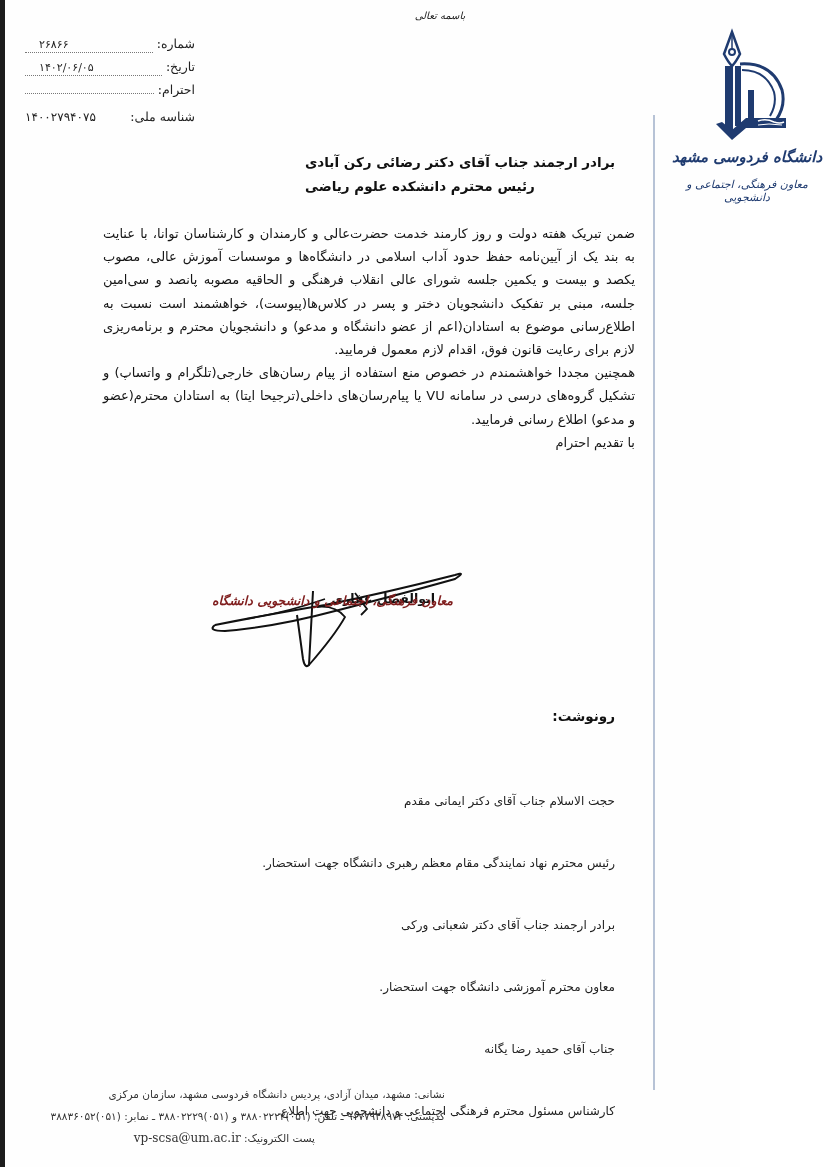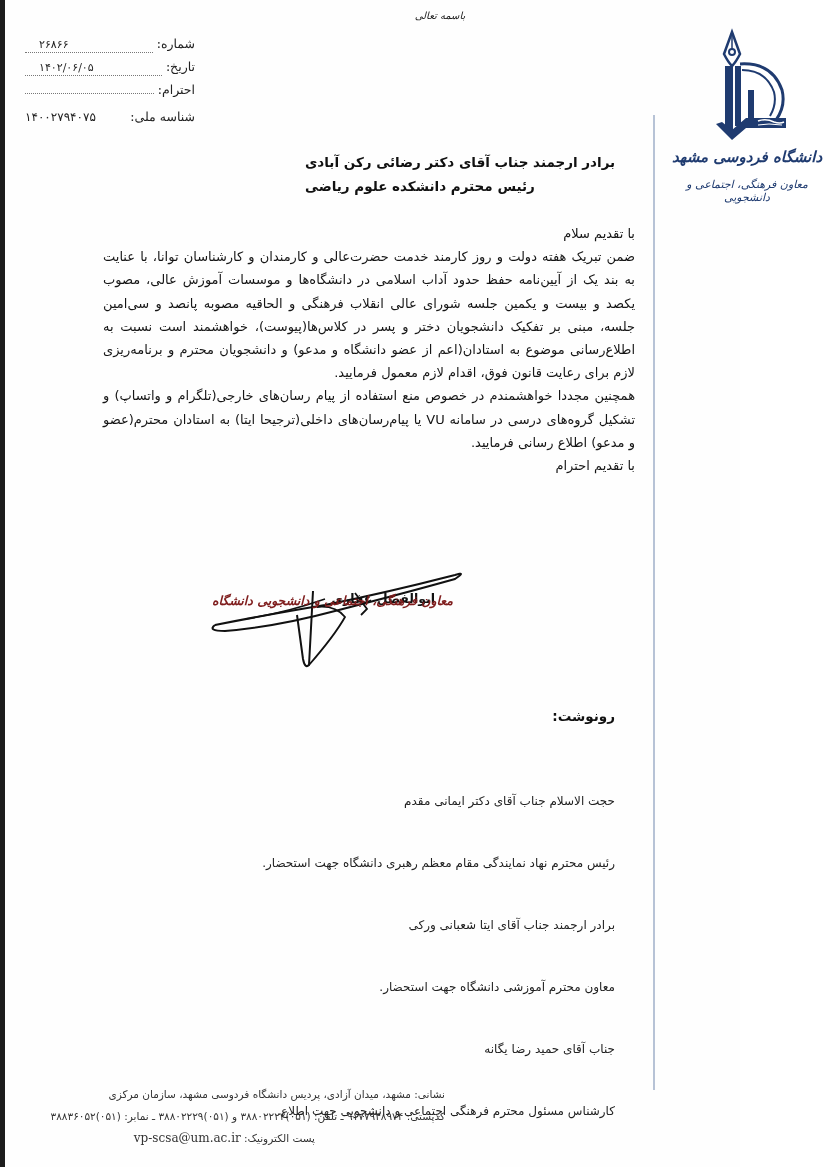--- a/index.html
+++ b/index.html
@@ -104,21 +104,20 @@
   </div>
 
   <div class="vline"></div>
 
   <div class="addressee">
     <div>برادر ارجمند جناب آقای دکتر رضائی رکن آبادی</div>
     <div>رئیس محترم دانشکده علوم ریاضی</div>
   </div>
 
   <div class="body-text">
-    <p class="greeting">با تقدیم سلام</p>
     <p>ضمن تبریک هفته دولت و روز کارمند خدمت حضرت‌عالی و کارمندان و کارشناسان توانا، با عنایت به بند یک از آیین‌نامه حفظ حدود آداب اسلامی در دانشگاه‌ها و موسسات آموزش عالی، مصوب یکصد و بیست و یکمین جلسه شورای عالی انقلاب فرهنگی و الحاقیه مصوبه پانصد و سی‌امین جلسه، مبنی بر تفکیک دانشجویان دختر و پسر در کلاس‌ها(پیوست)، خواهشمند است نسبت به اطلاع‌رسانی موضوع به استادان(اعم از عضو دانشگاه و مدعو) و دانشجویان محترم و برنامه‌ریزی لازم برای رعایت قانون فوق، اقدام لازم معمول فرمایید.</p>
     <p>همچنین مجددا خواهشمندم در خصوص منع استفاده از پیام رسان‌های خارجی(تلگرام و واتساپ) و تشکیل گروه‌های درسی در سامانه VU یا پیام‌رسان‌های داخلی(ترجیحا ایتا) به استادان محترم(عضو و مدعو) اطلاع رسانی فرمایید.</p>
     <p>با تقدیم احترام</p>
   </div>
 
   <div class="signature">
     <svg class="sig-scribble" width="260" height="120" viewBox="0 0 260 120">
       <path d="M10 70 Q60 60 120 50 Q180 38 250 20 Q262 16 250 24 Q200 38 130 56 Q70 72 20 76 Q2 76 10 70" fill="none" stroke="#111" stroke-width="2"></path>
       <path d="M108 36 L104 110 Q100 114 98 104 L92 60" fill="none" stroke="#111" stroke-width="2"></path>
       <path d="M104 110 Q130 80 140 62 Q130 50 112 52" fill="none" stroke="#111" stroke-width="1.8"></path>
@@ -126,21 +125,21 @@
       <path d="M40 64 Q80 58 120 44" fill="none" stroke="#111" stroke-width="1.5"></path>
     </svg>
     <div class="sig-name">ابوالفضل غفاری</div>
     <div class="sig-title">معاون فرهنگی، اجتماعی و دانشجویی دانشگاه</div>
   </div>
 
   <div class="cc-title">رونوشت:</div>
   <div class="cc-list">
     <div>حجت الاسلام جناب آقای دکتر ایمانی مقدم</div>
     <div>رئیس محترم نهاد نمایندگی مقام معظم رهبری دانشگاه جهت استحضار.</div>
-    <div>برادر ارجمند جناب آقای ایتا شعبانی ورکی</div>
+    <div>برادر ارجمند جناب آقای دکتر شعبانی ورکی</div>
     <div>معاون محترم آموزشی دانشگاه جهت استحضار.</div>
     <div>جناب آقای حمید رضا یگانه</div>
     <div>کارشناس مسئول محترم فرهنگی اجتماعی و دانشجویی جهت اطلاع.</div>
   </div>
 
   <div class="footer">
     <div>نشانی: مشهد، میدان آزادی، پردیس دانشگاه فردوسی مشهد، سازمان مرکزی</div>
     <div>کدپستی: ۹۱۷۷۹۴۸۹۷۴ ـ تلفن: (۰۵۱)۳۸۸۰۲۲۲۲ و (۰۵۱)۳۸۸۰۲۲۲۹ ـ نمابر: (۰۵۱)۳۸۸۳۶۰۵۲</div>
     <div class="email-row">
       <span>پست الکترونیک:</span>

